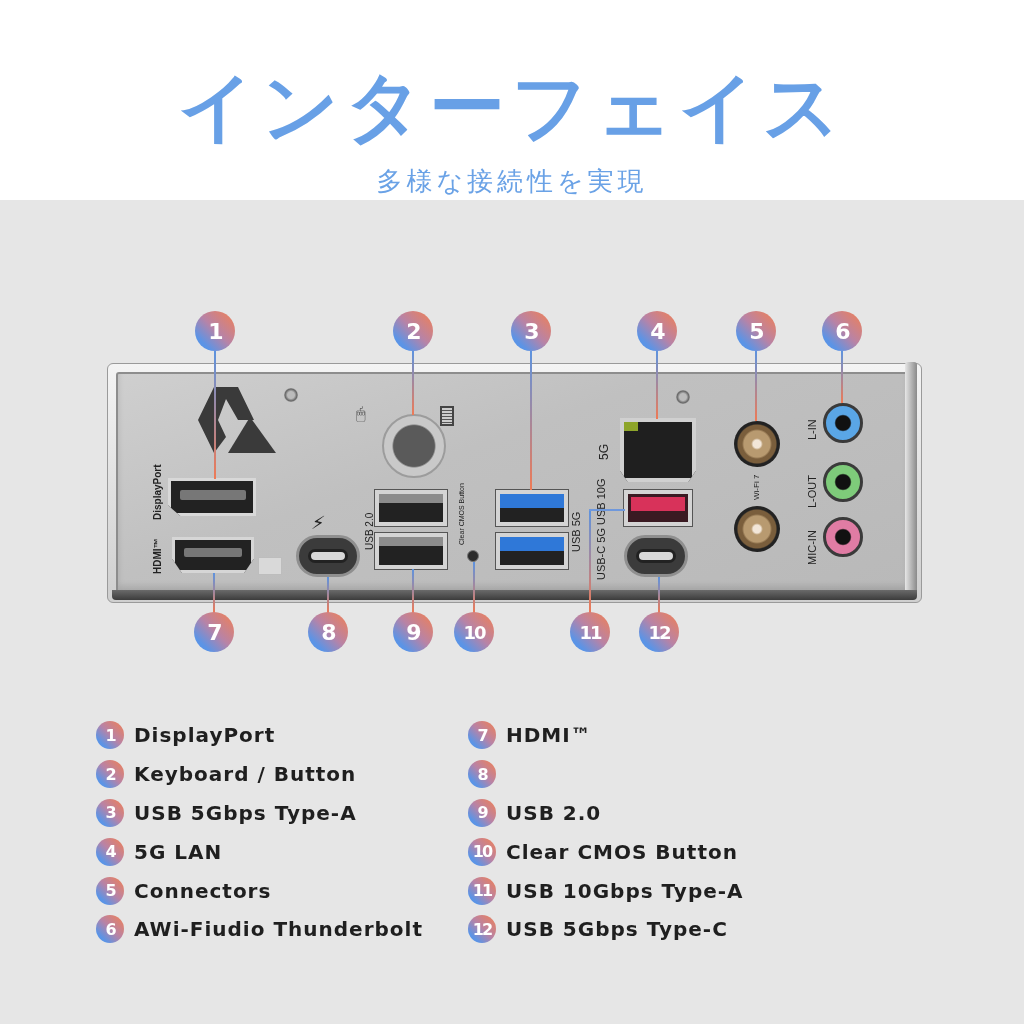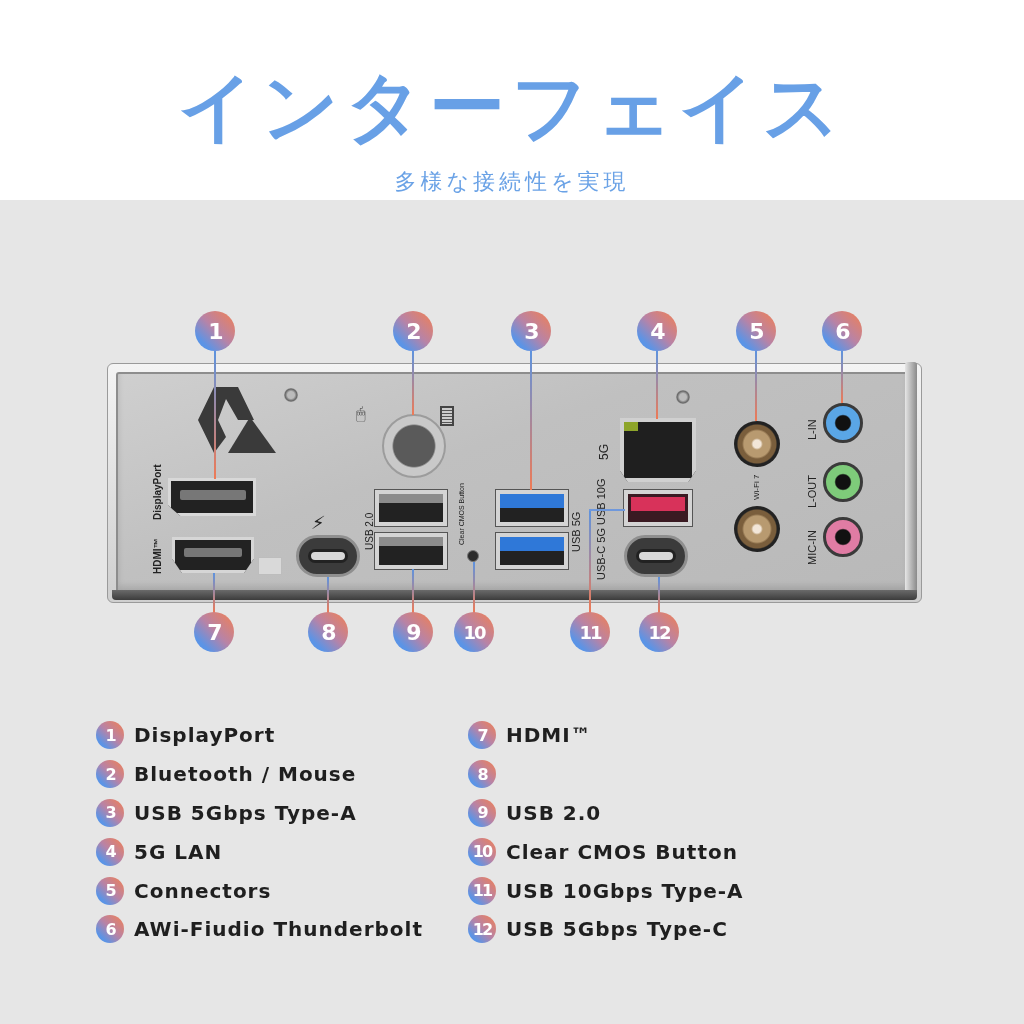--- a/index.html
+++ b/index.html
@@ -3,21 +3,21 @@
 <meta charset="utf-8">
 <style>
   * { box-sizing: border-box; margin: 0; padding: 0; }
   html, body { width: 1024px; height: 1024px; overflow: hidden; }
   body { background: #e6e6e6; font-family: "DejaVu Sans", sans-serif; position: relative; }
 
   .hero { position: absolute; left: 0; top: 0; width: 1024px; height: 200px; background: #ffffff; }
   .hero-title { position: absolute; left: 0; right: 0; top: 62px; text-align: center;
     font-family: "DejaVu Sans", sans-serif; font-weight: bold; font-size: 76px; color: #68a0e6; letter-spacing: 6px; line-height: 90px; }
   .hero-sub { position: absolute; left: 0; right: 0; top: 158px; text-align: center;
-    font-family: Liberation Serif, serif; font-size: 22px; color: #6aa2e6; letter-spacing: 4px; line-height: 48px; }
+    font-family: Liberation Serif, serif; font-size: 26px; color: #6aa2e6; letter-spacing: 4px; line-height: 48px; }
 
   .stage { position: absolute; left: 0; top: 252px; width: 1024px; height: 772px; background: #e6e6e6; }
 
   
   .plate-frame { position: absolute; left: 107px; top: 363px; width: 815px; height: 240px;
     background: linear-gradient(#f4f4f4, #cfcfcf); border-radius: 6px; border: 1px solid #9a9a9a; }
   .plate { position: absolute; left: 116px; top: 372px; width: 794px; height: 222px;
     background: linear-gradient(160deg, #cfcfcf 0%, #c0c0c0 40%, #b9b9b9 100%);
     border: 2px solid #8d8d8d; border-radius: 3px; box-shadow: inset 0 -6px 6px rgba(0,0,0,0.12); }
   .plate-lip { position: absolute; left: 112px; top: 590px; width: 805px; height: 10px;
@@ -197,21 +197,21 @@
 <div class="badge two-digit" style="left:570px;top:612px;">11</div>
 <div class="badge two-digit" style="left:639px;top:612px;">12</div>
 
 <div class="legend legend-left">
   <div class="legend-item">
     <span class="legend-badge">1</span>
     <span class="legend-text">DisplayPort</span>
   </div>
   <div class="legend-item">
     <span class="legend-badge">2</span>
-    <span class="legend-text">Bluetooth / Mouse</span>
+    <span class="legend-text">Keyboard / Button</span>
   </div>
   <div class="legend-item">
     <span class="legend-badge">3</span>
     <span class="legend-text">USB 5Gbps Type-A</span>
   </div>
   <div class="legend-item">
     <span class="legend-badge">4</span>
     <span class="legend-text">5G LAN</span>
   </div>
   <div class="legend-item">

